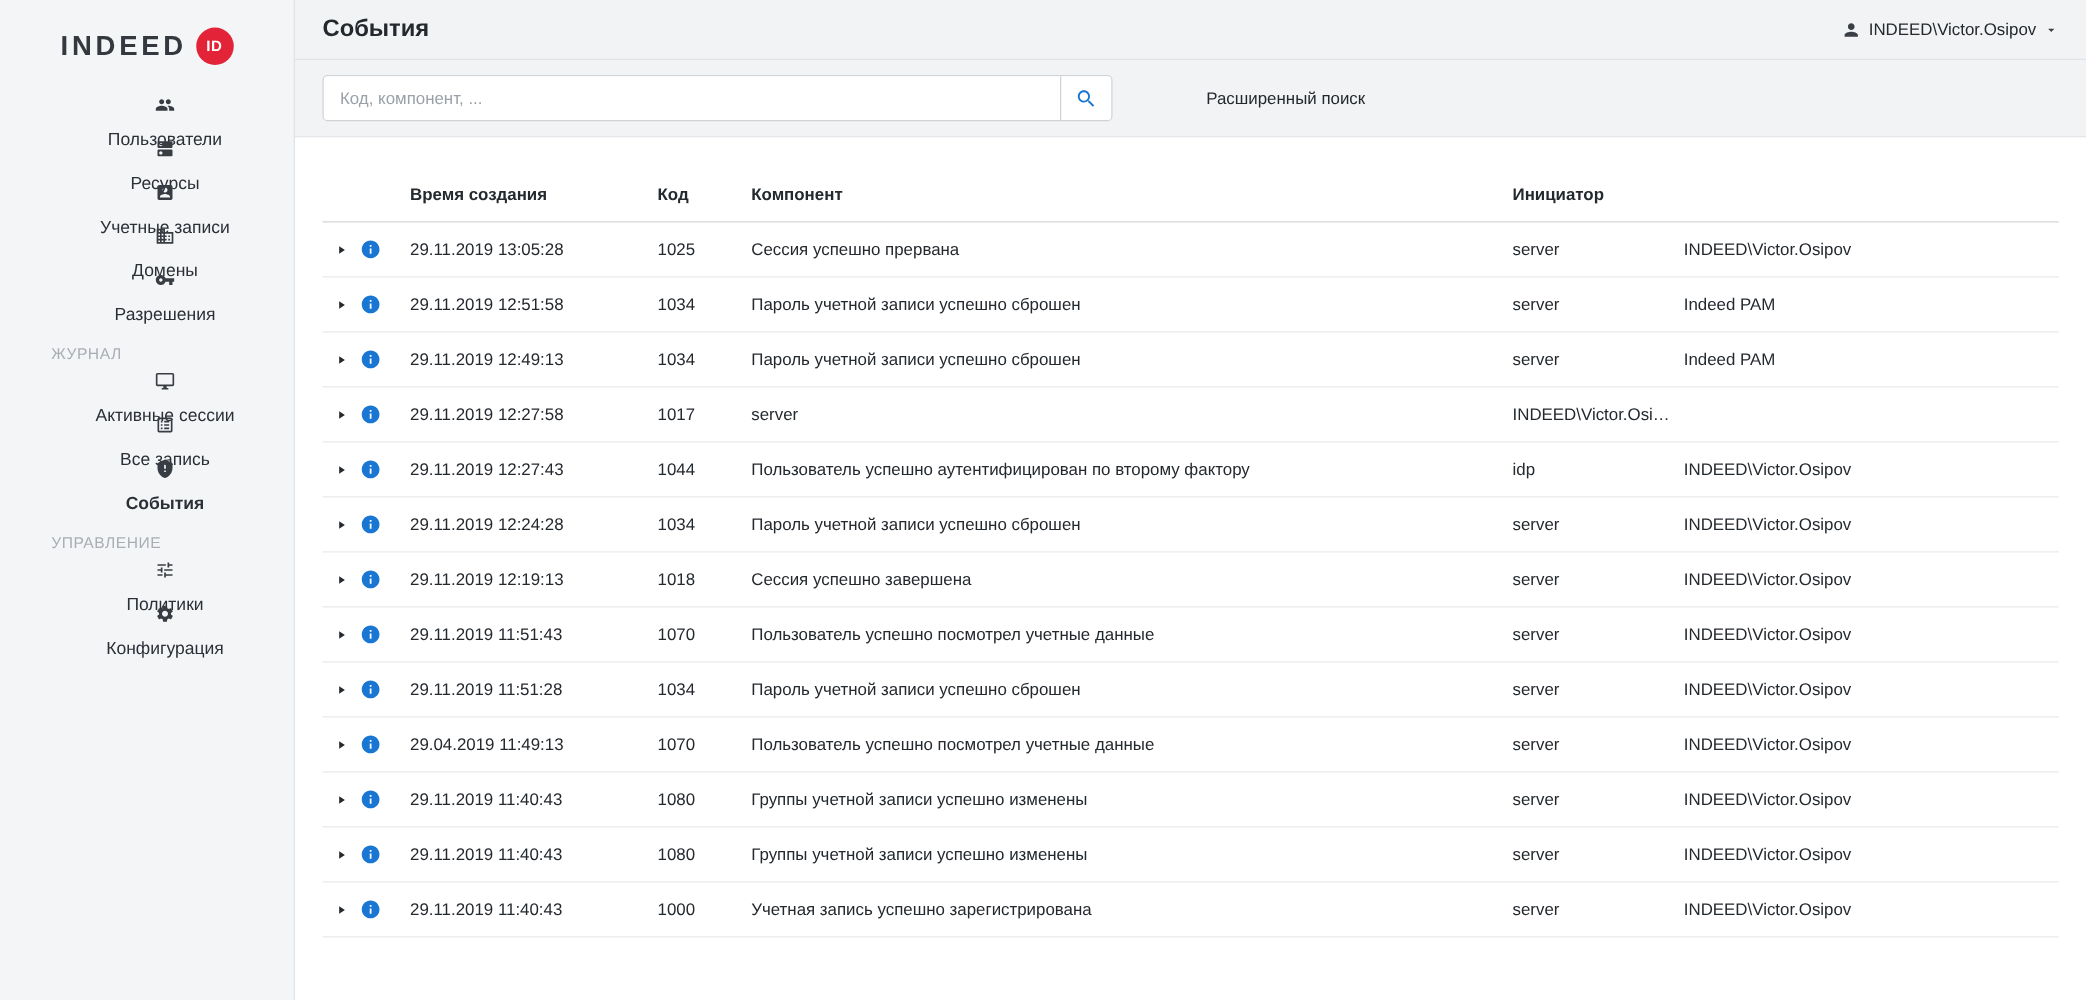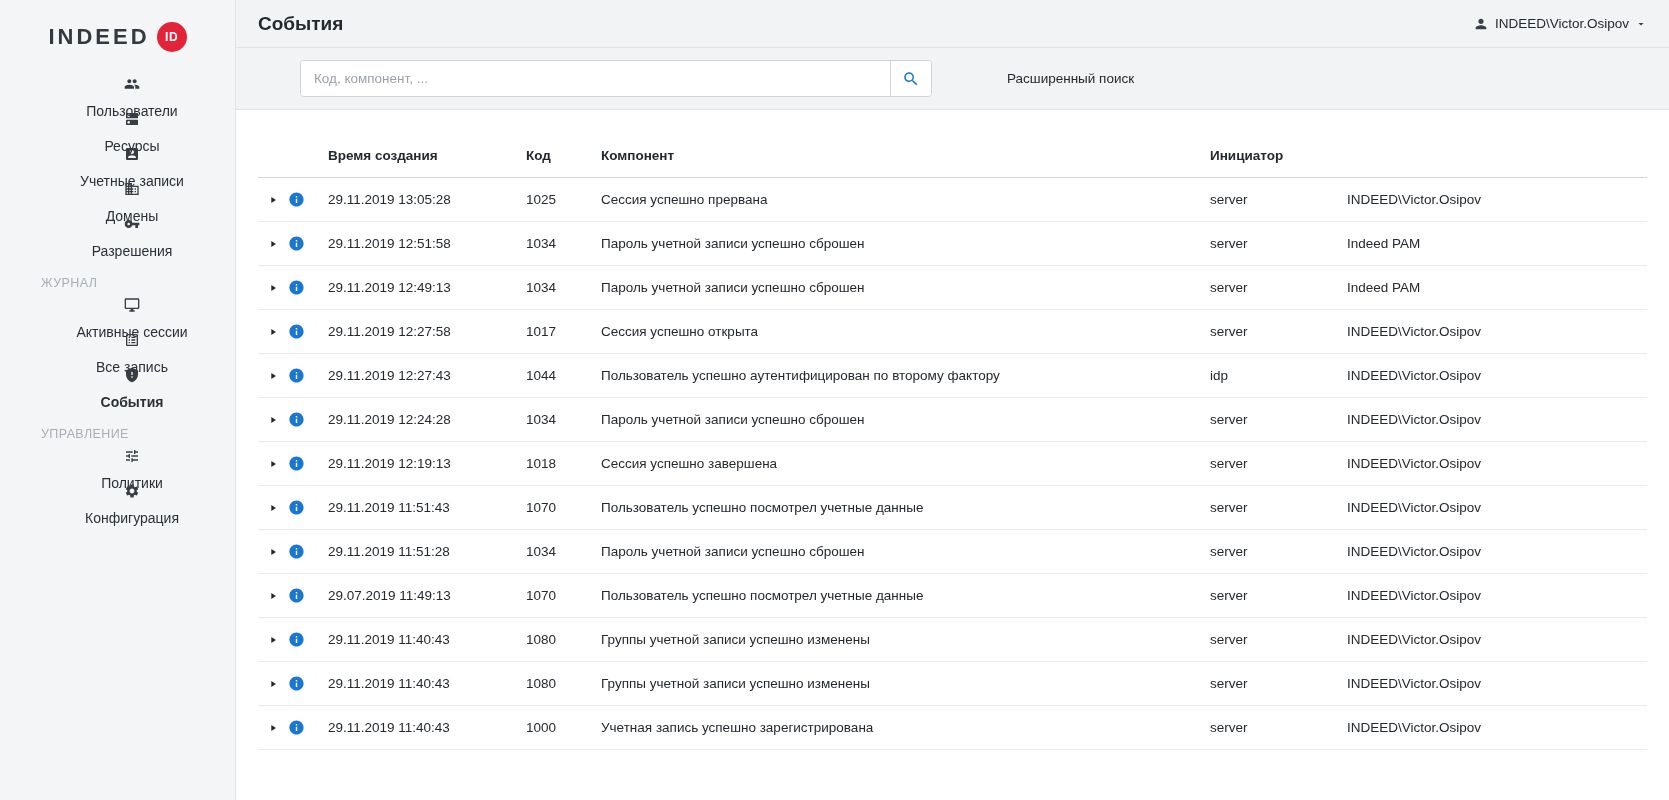--- a/index.html
+++ b/index.html
@@ -25,21 +25,21 @@
   .main { flex:1; display:flex; flex-direction:column; min-width:0; }
   .topbar { height:48px; background:#f2f3f5; border-bottom:1px solid #dfe2e6; display:flex;
     align-items:center; justify-content:space-between; padding:0 22px; flex-shrink:0; }
   .page-title { font-size:19px; font-weight:700; color:#24292e; }
   .user-menu { display:flex; align-items:center; gap:6px; font-size:13.5px; color:#24292e; cursor:pointer; }
   .user-menu svg { fill:#3a3f46; }
 
   .search-bar { height:62px; background:#f2f3f5; border-bottom:1px solid #dfe2e6; display:flex;
     align-items:center; padding:0 22px; flex-shrink:0; }
   .search-group { display:flex; width:632px; height:37px; background:#fff; border:1px solid #cfd3d8;
-    border-radius:4px; overflow:hidden;margin-left:42px; }
+    border-radius:4px; overflow:hidden; }
   .search-input { flex:1; border:none; outline:none; padding:0 13px; font-size:13.5px;
     font-family:"Liberation Sans", sans-serif; color:#24292e; }
   .search-input::placeholder { color:#9ba1a8; }
   .search-btn { width:41px; border:none; border-left:1px solid #cfd3d8; background:#fff; cursor:pointer;
     display:flex; align-items:center; justify-content:center; }
   .search-btn svg { fill:#1976d2; width:18px; height:18px; }
   .advanced-link { margin-left:75px; font-size:13.5px; color:#24292e; text-decoration:none; cursor:pointer; }
 
   
   .table-wrap { padding:24px 22px 0 22px; background:#fff; flex:1; overflow:hidden; }
@@ -245,21 +245,20 @@
                 <path d="M8 5v14l11-7z"></path>
               </svg>
     </span>
     <span class="cell info-cell">
       <svg viewBox="0 0 24 24">
                 <path d="M12 2C6.48 2 2 6.48 2 12s4.48 10 10 10 10-4.48 10-10S17.52 2 12 2zm1 15h-2v-6h2v6zm0-8h-2V7h2v2z"></path>
               </svg>
     </span>
     <span class="cell">29.11.2019 12:27:58</span>
     <span class="cell">1017</span>
-    <span class="cell">Сессия успешно открыта</span>
     <span class="cell">server</span>
     <span class="cell">INDEED\Victor.Osipov</span>
   </div>
 
   <div class="trow">
     <span class="cell caret-cell">
       <svg viewBox="0 0 24 24">
                 <path d="M8 5v14l11-7z"></path>
               </svg>
     </span>
@@ -351,21 +350,21 @@
     <span class="cell caret-cell">
       <svg viewBox="0 0 24 24">
                 <path d="M8 5v14l11-7z"></path>
               </svg>
     </span>
     <span class="cell info-cell">
       <svg viewBox="0 0 24 24">
                 <path d="M12 2C6.48 2 2 6.48 2 12s4.48 10 10 10 10-4.48 10-10S17.52 2 12 2zm1 15h-2v-6h2v6zm0-8h-2V7h2v2z"></path>
               </svg>
     </span>
-    <span class="cell">29.07.2019 11:49:13</span>
+    <span class="cell">29.04.2019 11:49:13</span>
     <span class="cell">1070</span>
     <span class="cell">Пользователь успешно посмотрел учетные данные</span>
     <span class="cell">server</span>
     <span class="cell">INDEED\Victor.Osipov</span>
   </div>
 
   <div class="trow">
     <span class="cell caret-cell">
       <svg viewBox="0 0 24 24">
                 <path d="M8 5v14l11-7z"></path>

